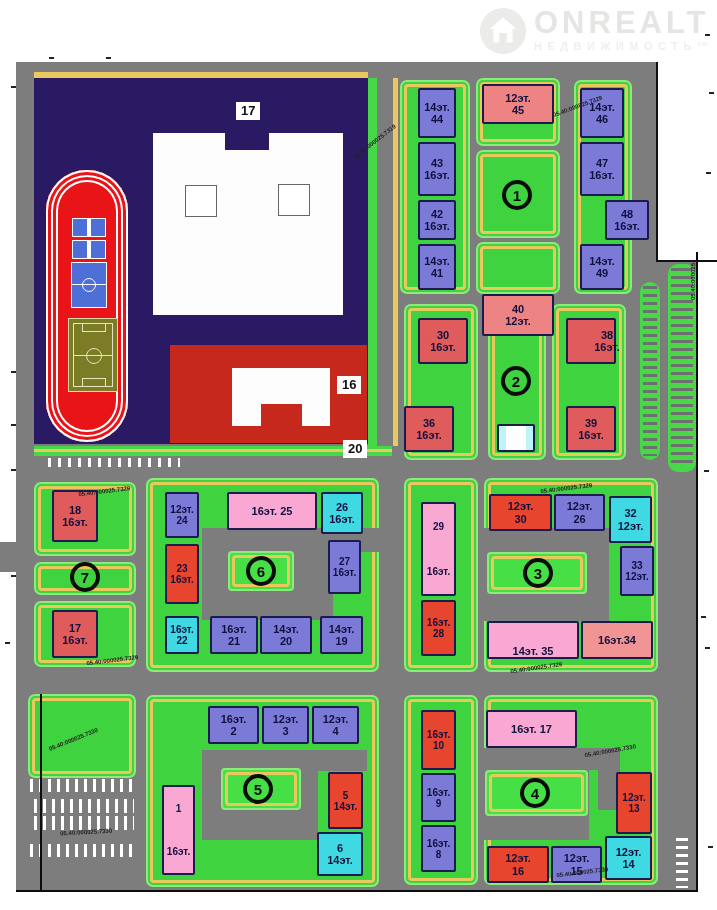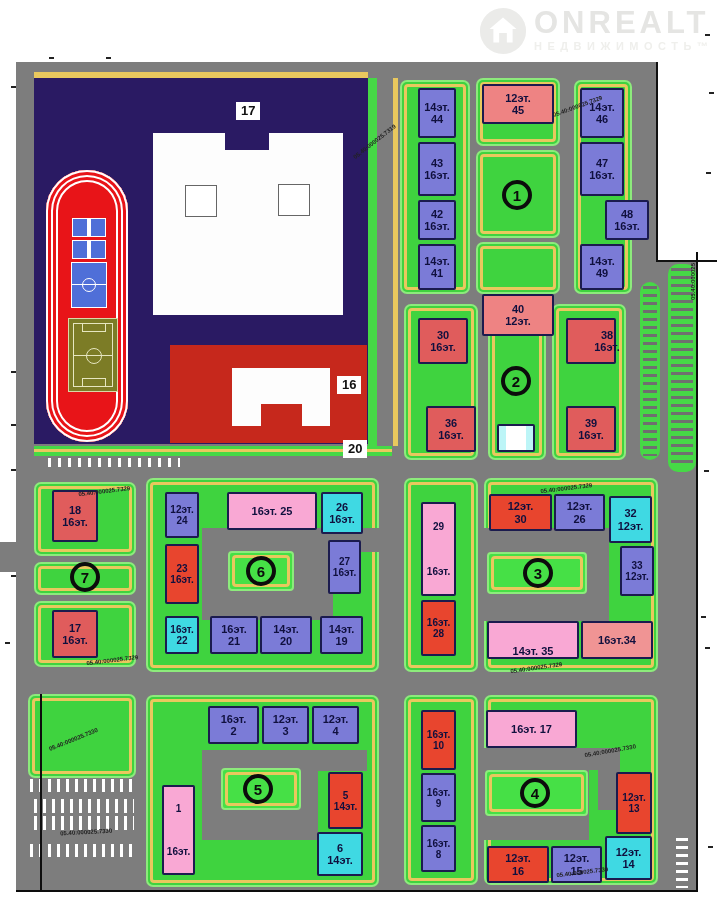--- a/index.html
+++ b/index.html
@@ -232,21 +232,21 @@
       <div>16эт.</div>
     </div>
     <div class="bldg bldg-blue" style="left: 580px; top: 244px; width: 44px; height: 46px;">
       <div>14эт.</div>
       <div>49</div>
     </div>
     <div class="bldg bldg-dred" style="left: 418px; top: 318px; width: 50px; height: 46px;">
       <div>30</div>
       <div>16эт.</div>
     </div>
-    <div class="bldg bldg-dred" style="left: 426px; top: 406px; width: 50px; height: 46px;">
+    <div class="bldg bldg-dred" style="left: 404px; top: 406px; width: 50px; height: 46px;">
       <div>36</div>
       <div>16эт.</div>
     </div>
     <div class="bldg bldg-dred" style="left: 566px; top: 318px; width: 50px; height: 46px; padding-left: 32px;">
       <div>38</div>
       <div>16эт.</div>
     </div>
     <div class="bldg bldg-dred" style="left: 566px; top: 406px; width: 50px; height: 46px;">
       <div>39</div>
       <div>16эт.</div>

